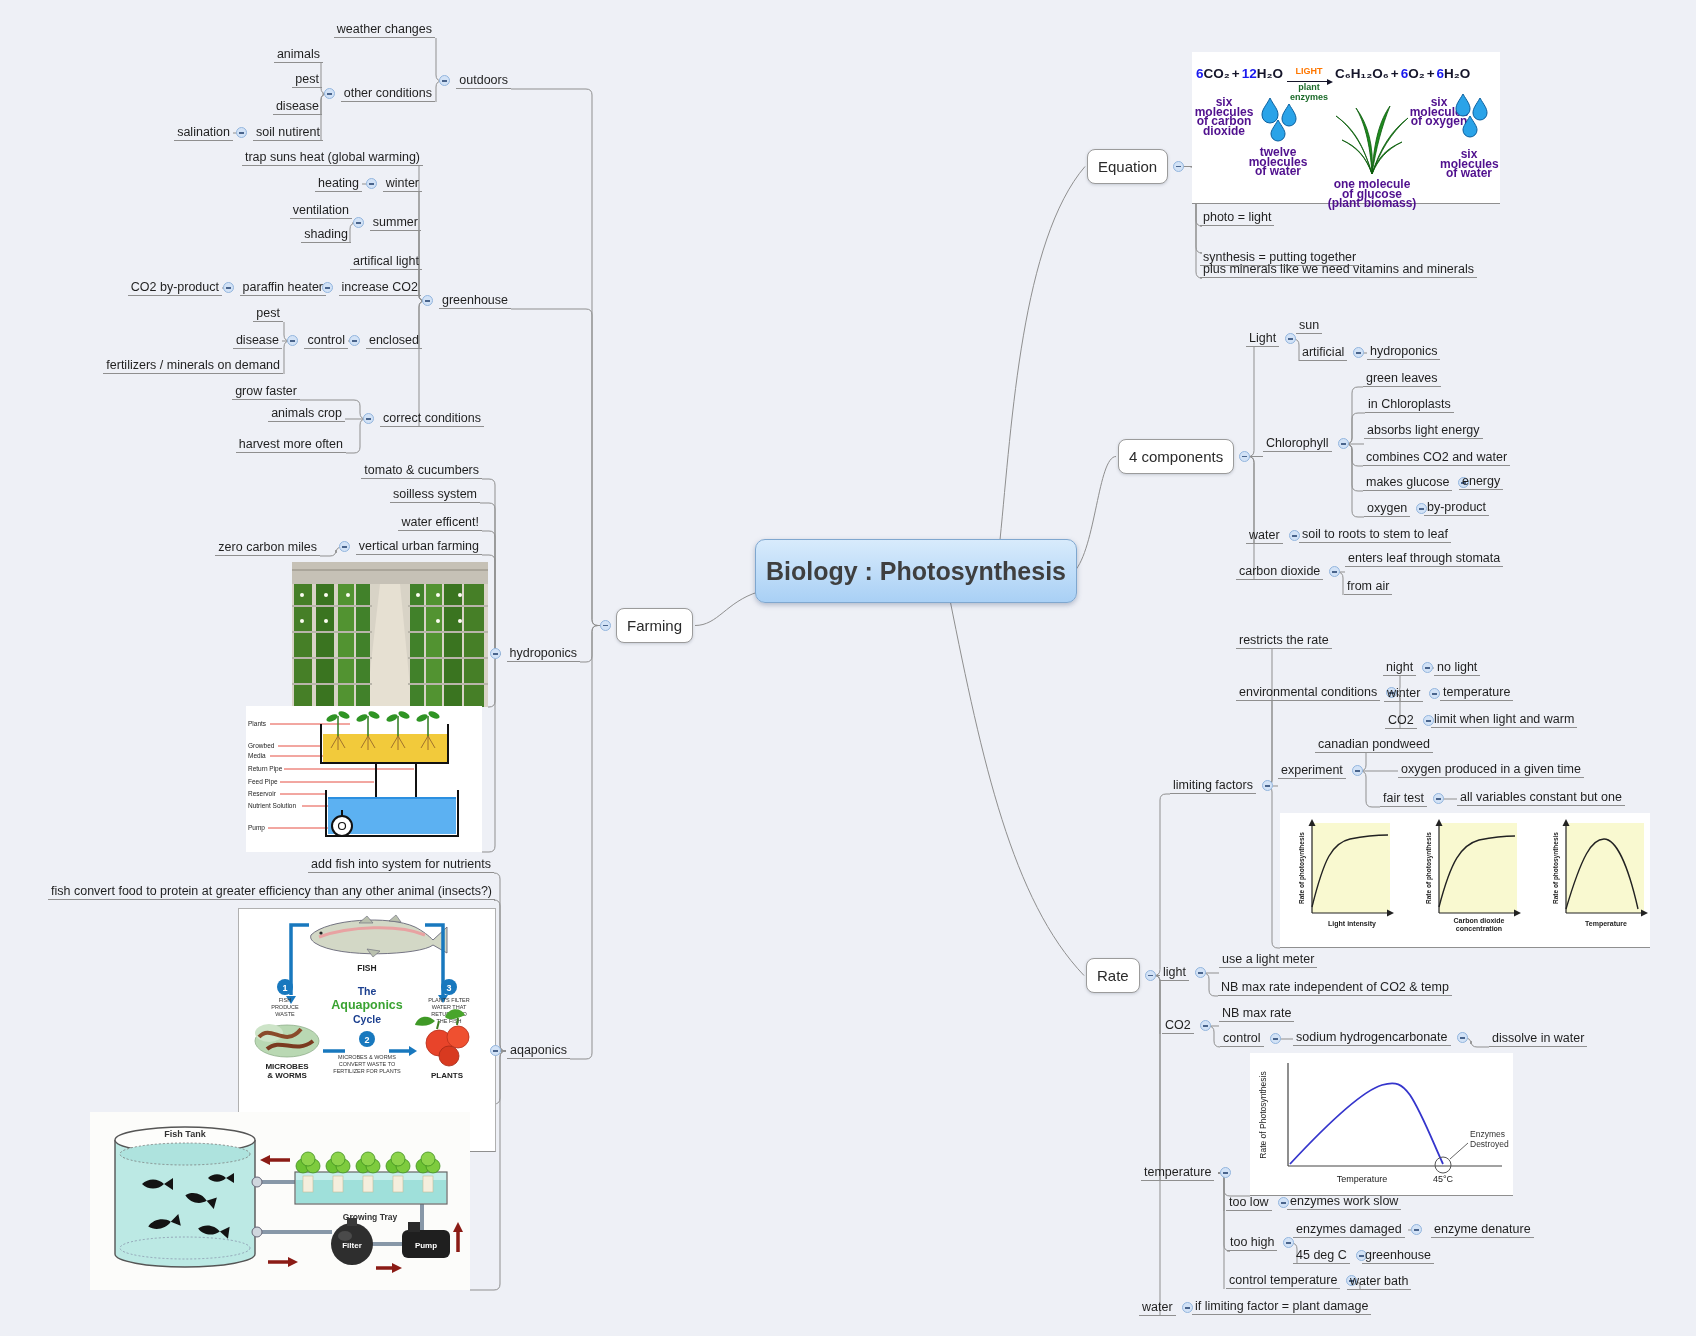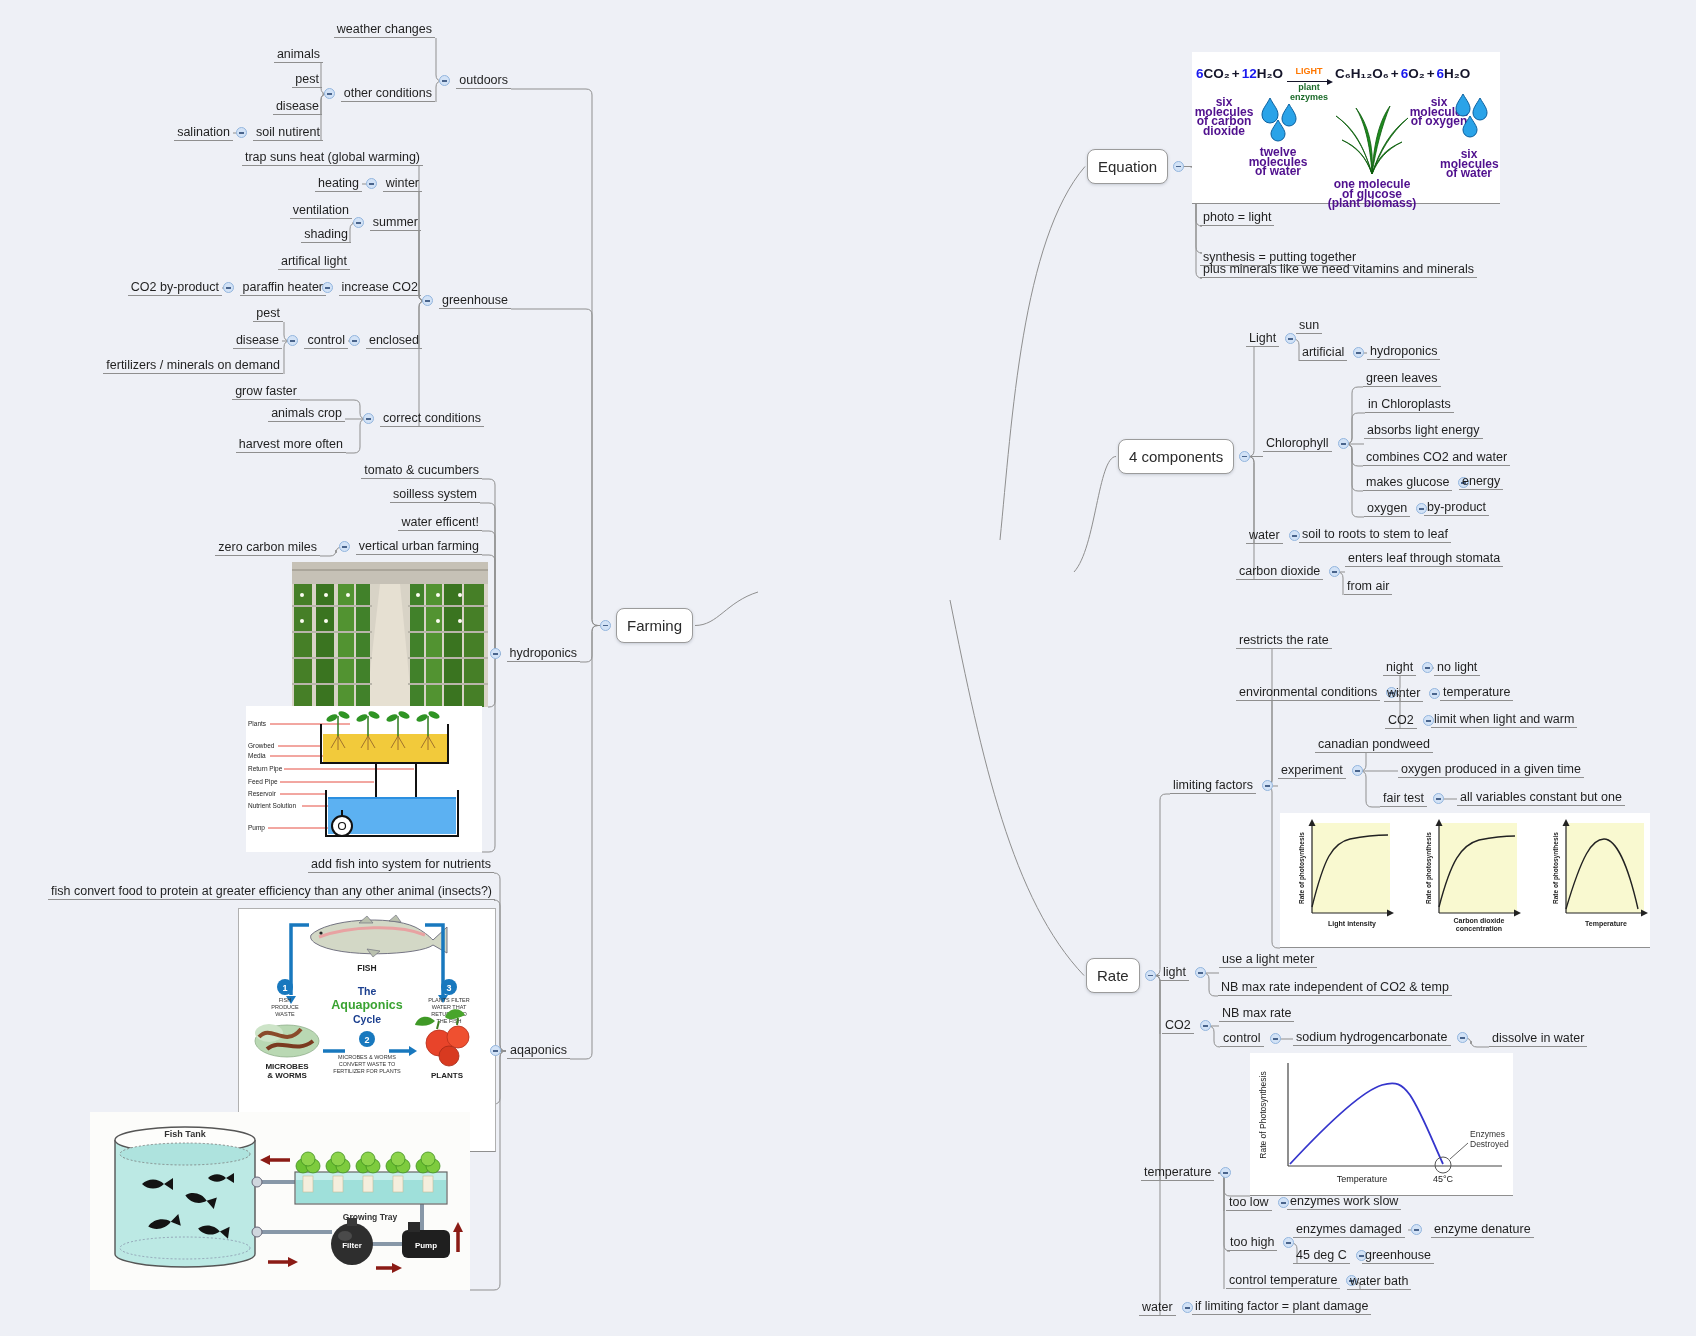--- a/index.html
+++ b/index.html
@@ -132,20 +132,23 @@
       <path d="M1226,1173 L1218,1173 Q1224,1173 1224,1179 L1224,1289" fill="none" stroke="#8f8f8f" stroke-width="1"></path>
       <path d="M1352,1281 L1354,1281 Q1360,1281 1360,1287 L1360,1290" fill="none" stroke="#8f8f8f" stroke-width="1"></path>
       <path d="M1152,975.5 L1154,975.5 Q1160,975.5 1160,981.5 L1160,1316" fill="none" stroke="#8f8f8f" stroke-width="1"></path>
       <path d="M1188,1308 L1192,1308" fill="none" stroke="#8f8f8f" stroke-width="1"></path>
       <path d="M758,592 C726,602 718,625.5 695,625.5" fill="none" stroke="#8f8f8f" stroke-width="1"></path>
       <path d="M1000,540 C1012,420 1022,240 1085,166.5" fill="none" stroke="#8f8f8f" stroke-width="1"></path>
       <path d="M1074,572 C1096,548 1098,456.5 1116,456.5" fill="none" stroke="#8f8f8f" stroke-width="1"></path>
       <path d="M950,600 C982,760 1012,900 1084,975.5" fill="none" stroke="#8f8f8f" stroke-width="1"></path>
     </svg>
 
+  <div id="central">
+    <span>Biology : Photosynthesis</span>
+  </div>
 
   <div class="panel" id="p-eq_image" style="width: 308px; height: 152px; top: 52px; left: 1192px;">
     <div class="eqrow">
       <span class="eb">6</span>
         <span class="ek">CO₂</span>
       <span class="plus">+</span>
       <span class="eb">12</span>
         <span class="ek">H₂O</span>
       <span class="arr">
         <span class="light">LIGHT</span>
@@ -515,21 +518,21 @@
     <div class="lt" style="top: 99px; right: 1374px;"><span>disease</span></div>
     <div class="lt" style="top: 125px; right: 1373px;"><span>soil nutirent</span><span class="ic icl"></span></div>
     <div class="lt" style="top: 125px; right: 1463px;"><span>salination</span></div>
     <div class="lt" style="top: 293px; right: 1185px;"><span>greenhouse</span><span class="ic icl"></span></div>
     <div class="lt" style="top: 150px; right: 1273px;"><span>trap suns heat (global warming)</span></div>
     <div class="lt" style="top: 176px; right: 1274px;"><span>winter</span><span class="ic icl"></span></div>
     <div class="lt" style="top: 176px; right: 1334px;"><span>heating</span></div>
     <div class="lt" style="top: 215px; right: 1275px;"><span>summer</span><span class="ic icl"></span></div>
     <div class="lt" style="top: 203px; right: 1344px;"><span>ventilation</span></div>
     <div class="lt" style="top: 227px; right: 1345px;"><span>shading</span></div>
-    <div class="lt" style="top: 254px; right: 1346px;"><span>artifical light</span></div>
+    <div class="lt" style="top: 254px; right: 1274px;"><span>artifical light</span></div>
     <div class="lt" style="top: 280px; right: 1275px;"><span>increase CO2</span><span class="ic icl"></span></div>
     <div class="lt" style="top: 280px; right: 1370px;"><span>paraffin heater</span><span class="ic icl"></span></div>
     <div class="lt" style="top: 280px; right: 1474px;"><span>CO2 by-product</span></div>
     <div class="lt" style="top: 333px; right: 1274px;"><span>enclosed</span><span class="ic icl"></span></div>
     <div class="lt" style="top: 333px; right: 1348px;"><span>control</span><span class="ic icl"></span></div>
     <div class="lt" style="top: 306px; right: 1413px;"><span>pest</span></div>
     <div class="lt" style="top: 333px; right: 1414px;"><span>disease</span></div>
     <div class="lt" style="top: 358px; right: 1413px;"><span>fertilizers / minerals on demand</span></div>
     <div class="lt" style="top: 411px; right: 1212px;"><span>correct conditions</span><span class="ic icl"></span></div>
     <div class="lt" style="top: 384px; right: 1396px;"><span>grow faster</span></div>

